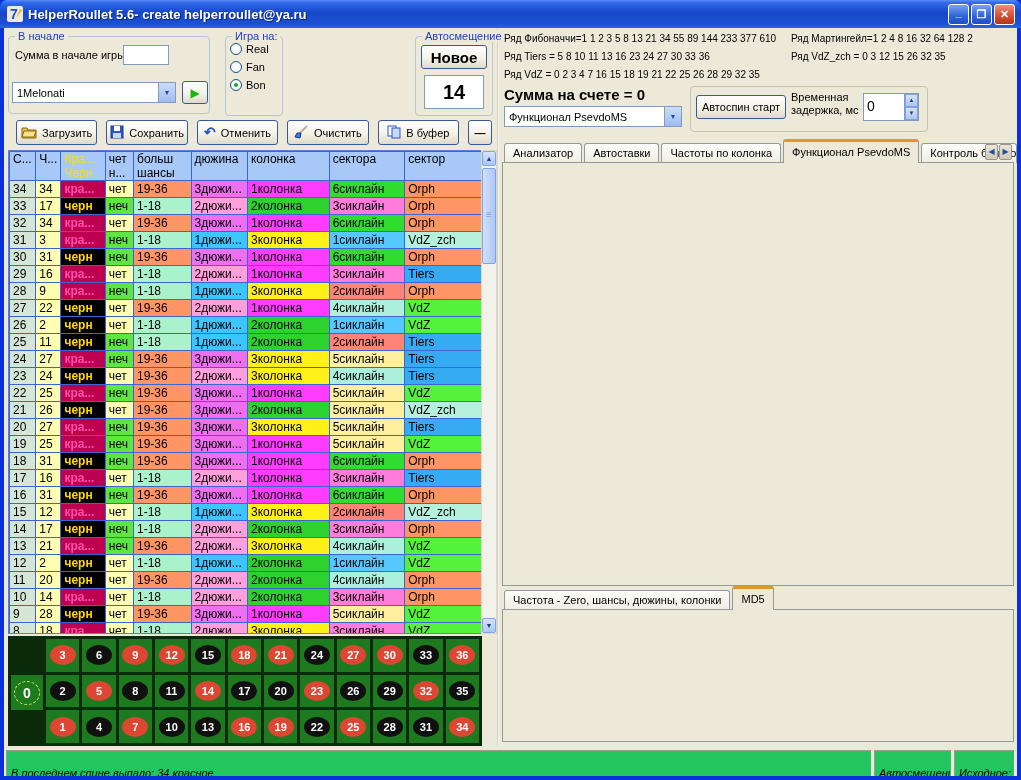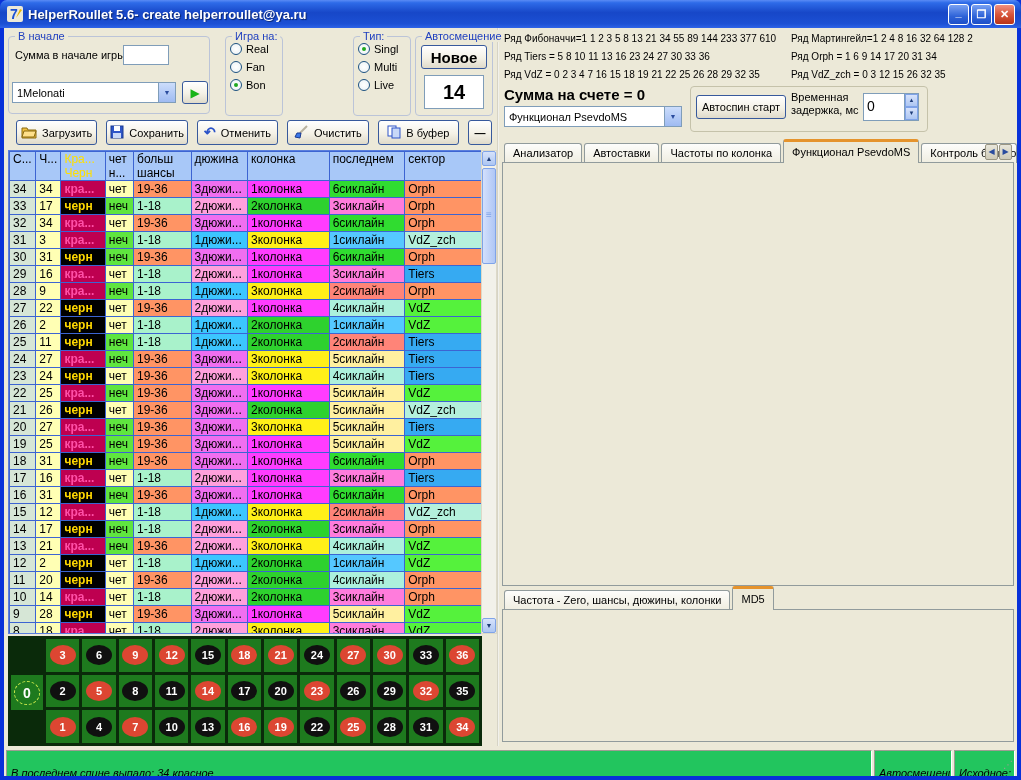--- a/index.html
+++ b/index.html
@@ -148,37 +148,20 @@
             <span class="rdot"></span>
             <span>Real</span>
           </div>
           <div class="radio-item">
             <span class="rdot"></span>
             <span>Fan</span>
           </div>
           <div class="radio-item sel">
             <span class="rdot"></span>
             <span>Bon</span>
-          </div>
-        </div>
-    </div>
-    <div class="gb" style="left:349px;top:8px;width:58px;height:80px;">
-      <span class="gb-title">Тип:</span>
-      <div id="rg-type" style="margin-top:6px;">
-          <div class="radio-item sel">
-            <span class="rdot"></span>
-            <span>Singl</span>
-          </div>
-          <div class="radio-item">
-            <span class="rdot"></span>
-            <span>Multi</span>
-          </div>
-          <div class="radio-item">
-            <span class="rdot"></span>
-            <span>Live</span>
           </div>
         </div>
     </div>
     <div class="gb" style="left:411px;top:8px;width:78px;height:80px;">
       <span class="gb-title">Автосмещение</span>
       <div class="btn" style="position:absolute;left:5px;top:8px;width:66px;height:24px;font-size:15px;font-weight:bold;">
         <span>Новое</span>
       </div>
       <div class="field" style="position:absolute;left:8px;top:38px;width:60px;height:34px;font-size:20px;font-weight:bold;display:flex;align-items:center;justify-content:center;">
         <span>14</span>
@@ -228,21 +211,21 @@
       <table class="ht">
         <thead id="ht-head">
             <tr>
               <th class="c0"><span class="l1">С...</span><span class="l2">&nbsp;</span></th>
               <th class="c1"><span class="l1">Ч...</span><span class="l2">&nbsp;</span></th>
               <th class="c2"><span class="l1" style="color:#FFE000;">Кра...</span><span class="l2" style="color:#FFE000;">Черн</span></th>
               <th class="c3"><span class="l1">чет</span><span class="l2">н...</span></th>
               <th class="c4"><span class="l1">больш</span><span class="l2">шансы</span></th>
               <th class="c5"><span class="l1">дюжина</span><span class="l2">&nbsp;</span></th>
               <th class="c6"><span class="l1">колонка</span><span class="l2">&nbsp;</span></th>
-              <th class="c7"><span class="l1">последнем</span><span class="l2">&nbsp;</span></th>
+              <th class="c7"><span class="l1">сектора</span><span class="l2">&nbsp;</span></th>
               <th class="c8"><span class="l1">сектор</span><span class="l2">&nbsp;</span></th>
             </tr>
           </thead>
           <tbody id="ht-body">
             <tr>
               <td class="c0" style="background: rgb(214, 230, 214); color: rgb(0, 0, 0);">34</td>
               <td class="c1" style="background: rgb(255, 255, 180); color: rgb(0, 0, 0);">34</td>
               <td class="c2" style="background: rgb(190, 0, 80); color: rgb(255, 80, 168); font-weight: bold;">кра...</td>
               <td class="c3" style="background: rgb(255, 255, 180); color: rgb(0, 0, 0);">чет</td>
               <td class="c4" style="background: rgb(255, 148, 100); color: rgb(0, 0, 0);">19-36</td>
@@ -662,21 +645,20 @@
         </div>
     </div>
 
     <div id="seq-left" style="position:absolute;left:500px;top:2px;width:287px;">
         <div class="seqline">Ряд Фибоначчи=1 1 2 3 5 8 13 21 34 55 89 144 233 377 610</div>
         <div class="seqline">Ряд Tiers = 5 8 10 11 13 16 23 24 27 30 33 36</div>
         <div class="seqline">Ряд VdZ = 0 2 3 4 7 16 15 18 19 21 22 25 26 28 29 32 35</div>
       </div>
     <div id="seq-right" style="position:absolute;left:787px;top:2px;width:226px;">
         <div class="seqline">Ряд Мартингейл=1 2 4 8 16 32 64 128 2</div>
-        <div class="seqline">Ряд Orph = 1 6 9 14 17 20 31 34</div>
         <div class="seqline">Ряд VdZ_zch = 0 3 12 15 26 32 35</div>
       </div>
 
     <div class="sumtext">Сумма на счете = 0</div>
     <div class="combo" style="left:500px;top:78px;width:178px;height:21px;">
       <span class="cval">Функционал PsevdoMS</span>
       <span class="carr">▼</span>
     </div>
     <div class="gb" style="left:686px;top:58px;width:238px;height:46px;border-color:#C5C2AA;">
       <div class="btn" style="position:absolute;left:5px;top:8px;width:90px;height:24px;">

